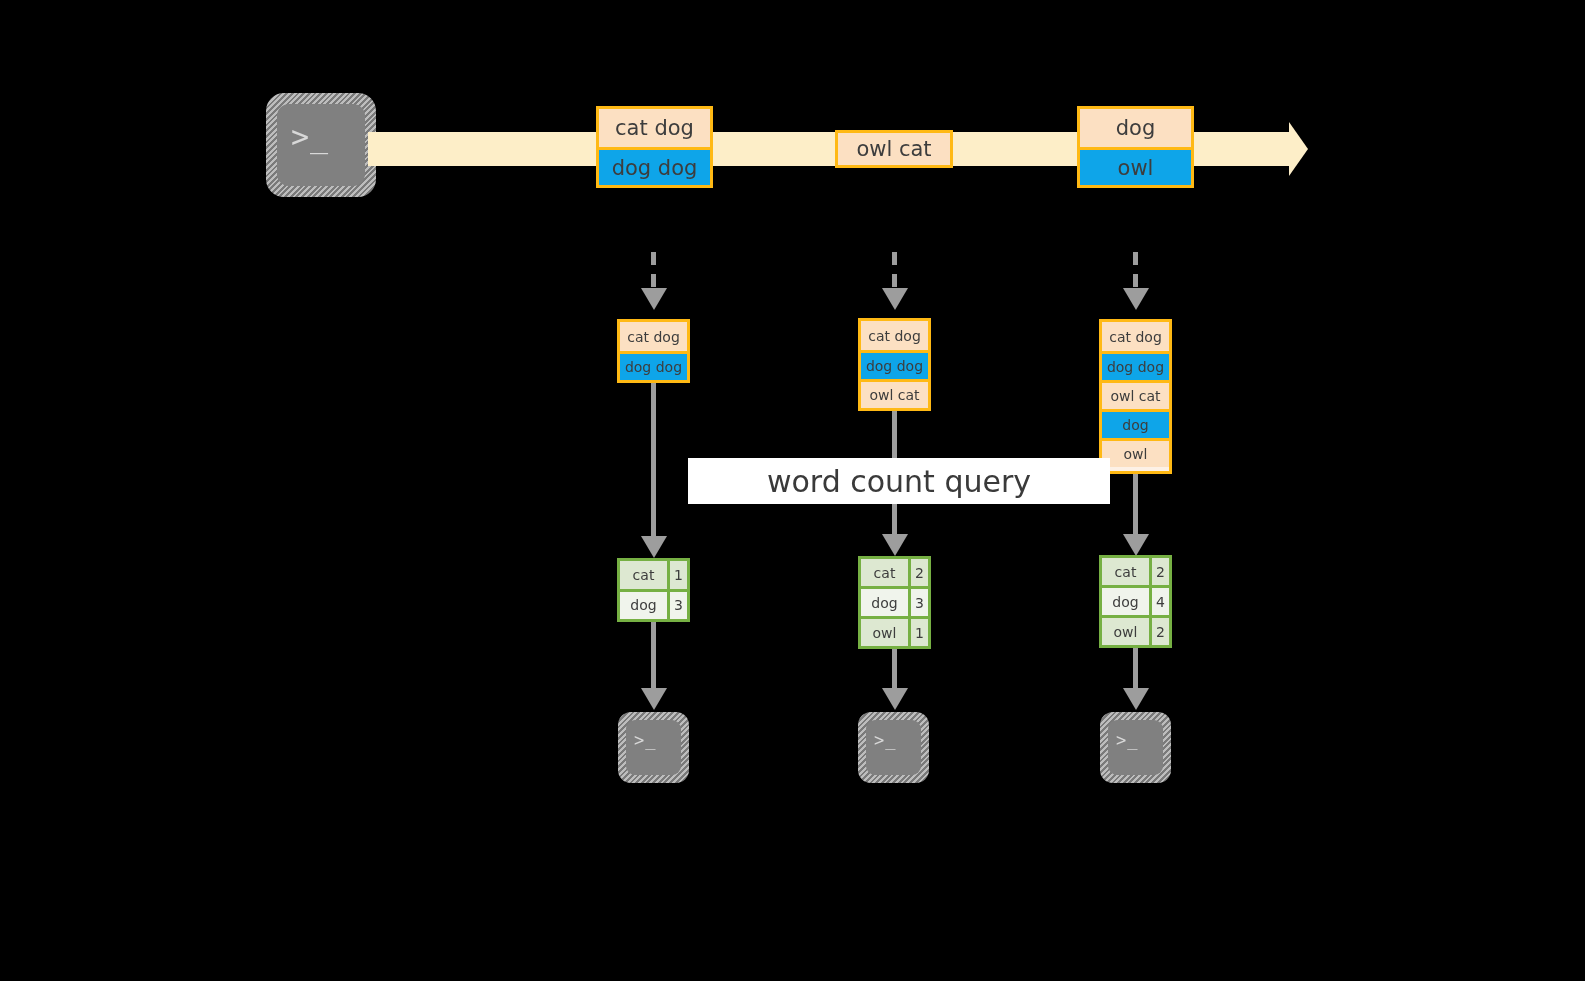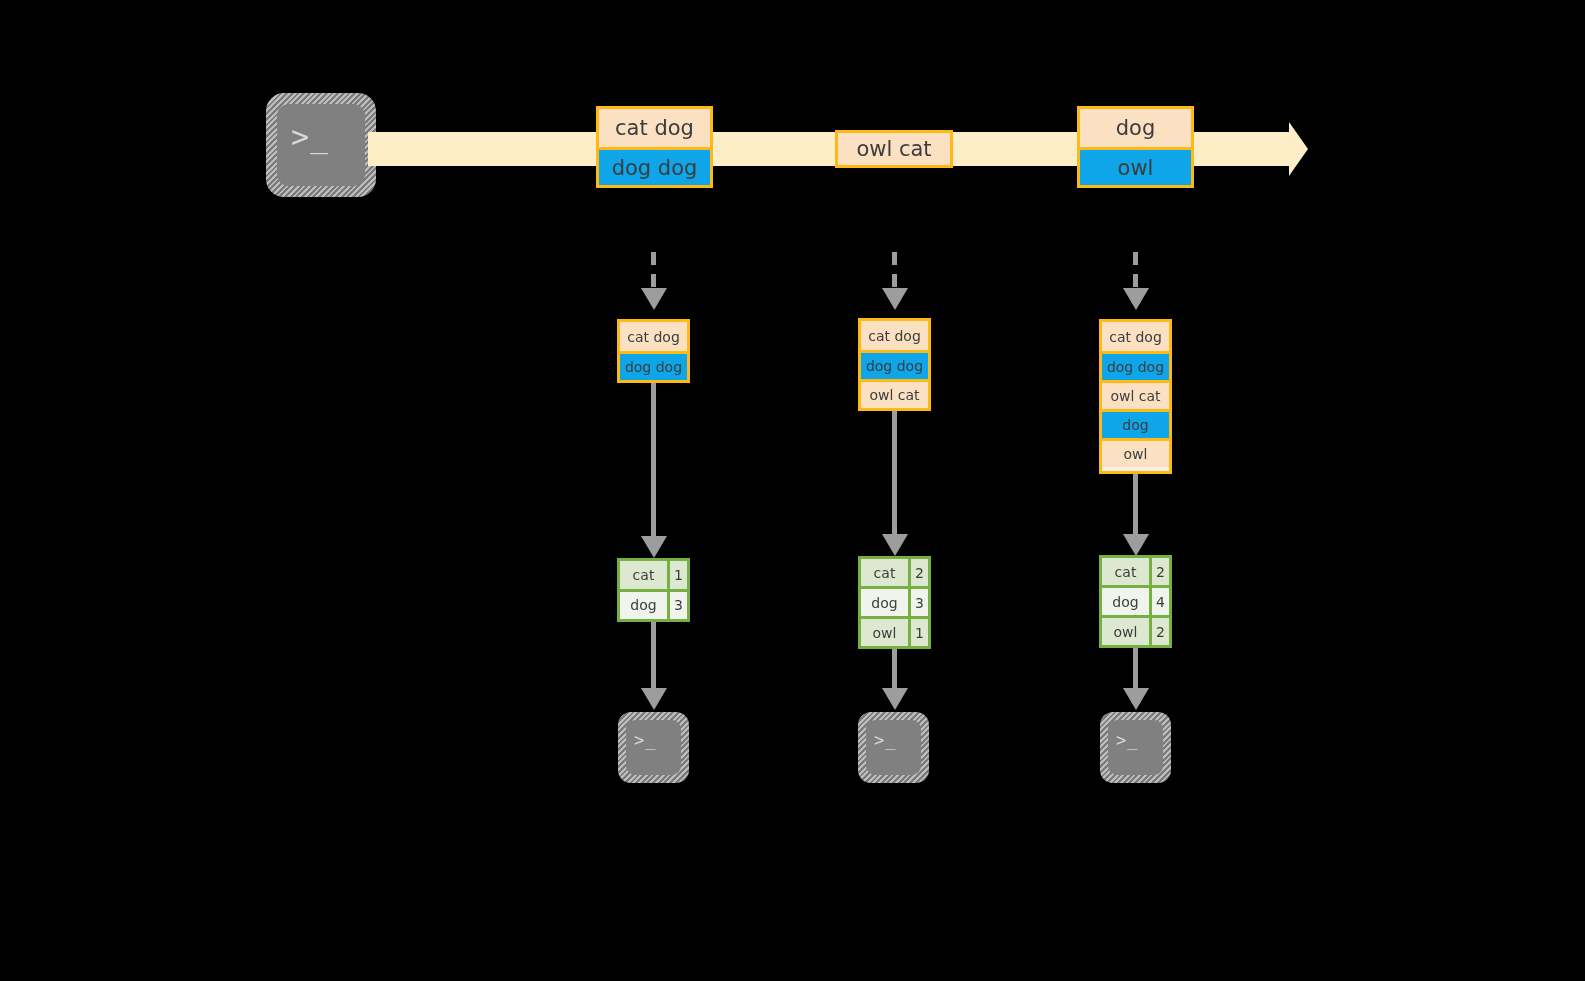--- a/index.html
+++ b/index.html
@@ -267,14 +267,15 @@
 
   <div class="vline" style="left:1133px; top:648px; height:48px;"></div>
   <div class="vhead" style="left:1123px; top:688px;"></div>
 
   <div class="term" style="left:1100px; top:712px; width:71px; height:71px; border-radius:13px;">
     <div class="term-inner" style="left:8px; top:8px; right:8px; bottom:8px; border-radius:9px;">
       <div class="term-glyph" style="left:8px; top:12px; font-size:17px;">&gt;_</div>
     </div>
   </div>
 
+  <div class="qlabel" style="left:688px; top:458px; width:422px; height:46px; font-size:30px;">word count query</div>
 
 </div>
 
 </body></html>

